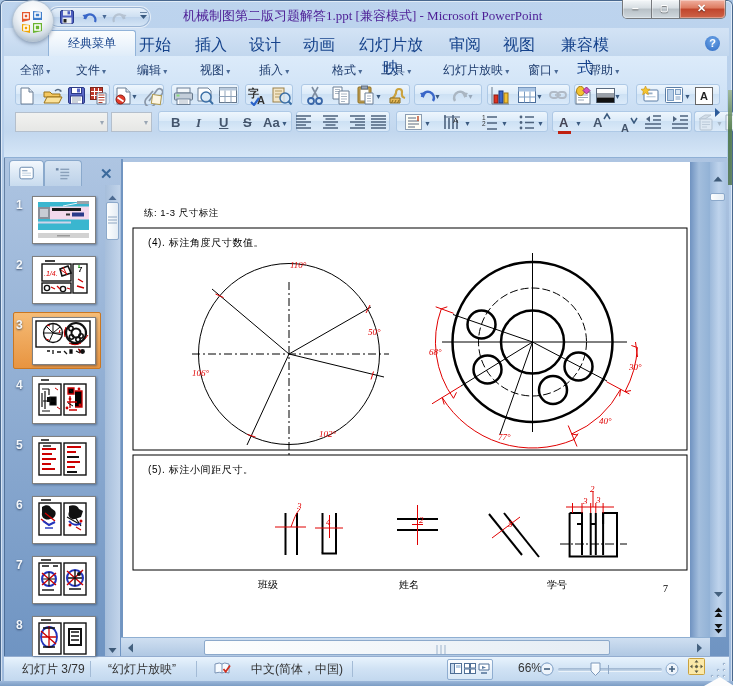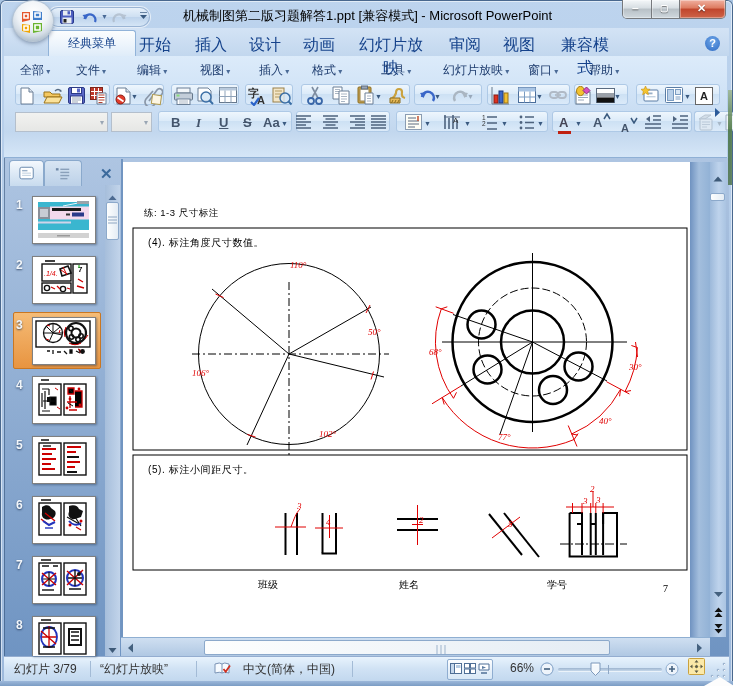--- a/index.html
+++ b/index.html
@@ -1,19 +1,19 @@
 <!DOCTYPE html>
 <html><head>
 <meta charset="utf-8">
 <style>
 html,body{margin:0;padding:0;}
 body{width:733px;height:686px;overflow:hidden;font-family:"Liberation Sans",sans-serif;position:relative;background:#a9c4e2;}
 #frame{position:absolute;inset:0;background:linear-gradient(#bdd4ee,#9db9dc);border-radius:6px 6px 0 0;box-shadow:inset 0 0 0 1px #49688e;}
 #frame:before{content:"";position:absolute;inset:1px;border-radius:5px 5px 0 0;box-shadow:inset 0 0 0 1px rgba(255,255,255,.55);}
-#title-text{position:absolute;left:183px;top:7px;font-size:13px;color:#000000;white-space:nowrap;}
+#title-text{position:absolute;left:183px;top:7px;font-size:13px;color:#4c1d95;white-space:nowrap;font-family:Liberation Serif, serif;}
 #orb{position:absolute;left:13px;top:1px;width:40px;height:40px;border-radius:50%;background:radial-gradient(circle at 50% 32%,#ffffff,#eef2f6 45%,#d4dde6 65%,#a8b8c6 85%,#8da0b2);box-shadow:0 0 0 1px #b8c6d4,0 2px 4px rgba(40,60,90,.5);z-index:5;}
 #qat{position:absolute;left:48px;top:7px;width:102px;height:20px;border-radius:10px;background:linear-gradient(#e9f2fb,#cfe0f2 48%,#bfd4ec 52%,#d7e7f7);box-shadow:inset 0 0 0 1px #9ab4d4, 0 0 0 1px rgba(255,255,255,.6);}
 .wbtn{position:absolute;top:0;height:18px;box-shadow:inset 0 0 0 1px rgba(255,255,255,.35),0 0 0 1px #76797d;}
 #btn-min{left:623px;width:29px;border-radius:0 0 0 4px;background:linear-gradient(#f4f7f9,#d6dde2 45%,#b8c0c6 50%,#cfd8de);}
 #btn-max{left:652px;width:28px;background:linear-gradient(#f4f7f9,#d6dde2 45%,#b8c0c6 50%,#cfd8de);}
 #btn-close{left:680px;width:45px;border-radius:0 0 4px 0;background:linear-gradient(#f0b0a0,#dd7a5f 45%,#c0452c 50%,#cd6448);}
 .wglyph{position:absolute;color:#fff;font-weight:bold;text-shadow:0 1px 1px rgba(0,0,0,.5);}
 
 #tabrow{position:absolute;left:4px;top:28px;width:725px;height:28px;background:linear-gradient(#d3e3f5,#c2d7ee);}
 .rtab{position:absolute;top:33px;height:23px;line-height:23px;font-size:16px;color:#15428b;text-align:center;z-index:3;}
@@ -42,21 +42,21 @@
 #ptab1{left:9px;width:35px;background:linear-gradient(#f4f8fd,#dbe8f5 55%,#c8dbee);z-index:3;}
 #ptab2{left:44px;width:38px;background:linear-gradient(#d8e5f3,#bcd1e8);}
 #pclose{position:absolute;left:100px;top:165px;font-size:15px;font-weight:bold;color:#3b6a9c;z-index:3;}
 .tnum{position:absolute;left:16px;font-size:12px;font-weight:bold;color:#f2f6fa;text-shadow:0 1px 2px rgba(20,40,70,.7);z-index:3;}
 .thumb{position:absolute;left:32px;width:62px;height:46px;background:#fff;border:1px solid #808080;box-shadow:1px 1px 2px rgba(30,50,80,.45);z-index:3;}
 #sel3{position:absolute;left:13px;top:312px;width:86px;height:55px;background:linear-gradient(#f5bc77,#e89440);border:1px solid #c97722;border-radius:2px;z-index:2;}
 #pscroll{position:absolute;left:105px;top:185px;width:15px;height:471px;background:linear-gradient(90deg,#a6bedb,#c2d4ea);}
 
 #statusbar{position:absolute;left:4px;top:656px;width:725px;height:25px;background:linear-gradient(#e8f3fd,#d0e2f4 50%,#c2d8ee);border-top:1px solid #94add0;font-size:12px;color:#333;box-sizing:border-box;}
 .ssep{position:absolute;top:661px;width:1px;height:16px;background:#a3bbd6;z-index:3;}
-.stext{position:absolute;top:661px;font-size:12px;color:#333;z-index:3;}
+.stext{position:absolute;top:661px;font-size:12px;color:#333;z-index:3;margin-left:8px;}
 #bottomedge{position:absolute;left:0;top:681px;width:733px;height:5px;background:linear-gradient(#9cb8da,#7b9cc4);}
 </style>
 </head>
 <body>
 <div id="frame"></div>
 <div style="position:absolute;left:728px;top:90px;width:4px;height:95px;background:linear-gradient(#9ab48a,#3d6b33 40%,#486e42);opacity:.8;z-index:9;"></div>
 
 <div id="orb"></div>
 <svg style="position:absolute;left:20px;top:9px;z-index:6;" width="26" height="26" viewBox="0 0 26 26">
 <path d="M2 3 h8 v8 l-8 2 z" fill="#e4572e"></path>
@@ -108,21 +108,21 @@
 <div class="rtab" style="left:502px;width:34px;">视图</div>
 <div class="rtab" style="left:556px;width:58px;">兼容模式</div>
 <div id="help">?</div>
 
 <div id="ribbon"></div>
 <div class="mitem" style="left:20px;">全部</div>
 <div class="mitem" style="left:76px;font-family:Liberation Serif, serif;">文件</div>
 <div class="mitem" style="left:137px;text-align:center;">编辑</div>
 <div class="mitem" style="left:200px;">视图</div>
 <div class="mitem" style="left:259px;">插入</div>
-<div class="mitem" style="left:312px;">格式</div>
+<div class="mitem" style="left:332px;">格式</div>
 <div class="mitem" style="left:381px;">工具</div>
 <div class="mitem" style="left:443px;">幻灯片放映</div>
 <div class="mitem" style="left:528px;">窗口</div>
 <div class="mitem" style="left:589px;">帮助</div>
 
 <div class="tgroup" style="left:15px;top:84px;width:95px;"></div>
 <div class="tgroup" style="left:113px;top:84px;width:51px;"></div>
 <div class="tgroup" style="left:171px;top:84px;width:68px;"></div>
 <div class="tgroup" style="left:245px;top:84px;width:48px;"></div>
 <div class="tgroup" style="left:301px;top:84px;width:109px;"></div>

